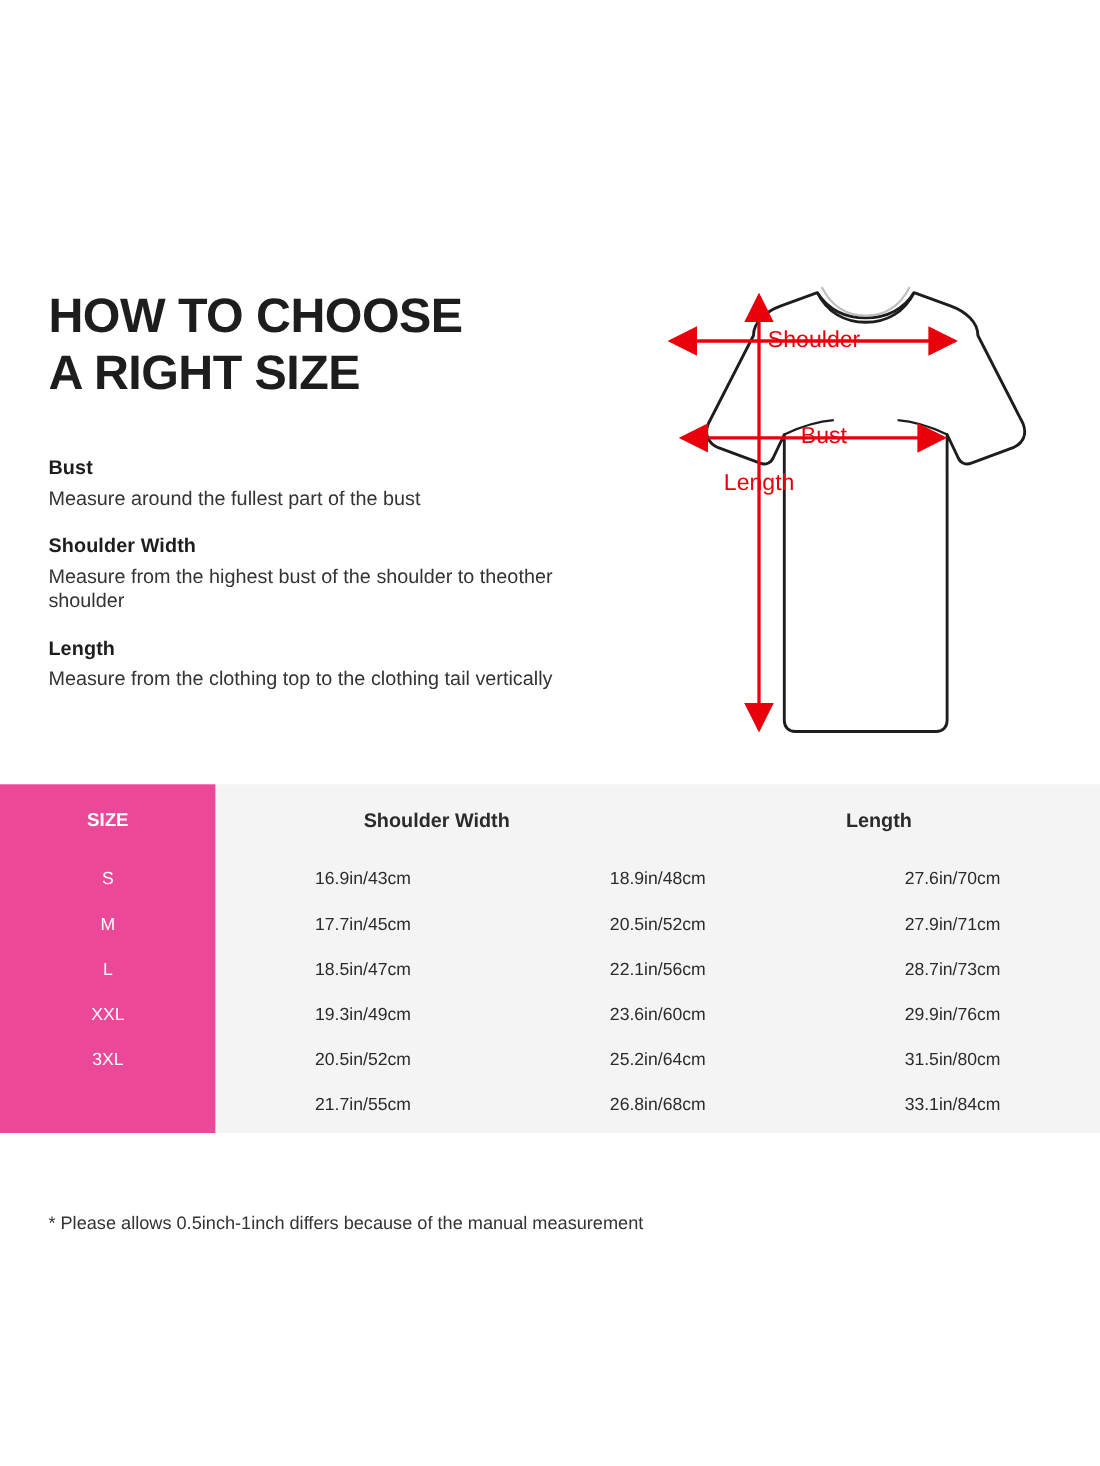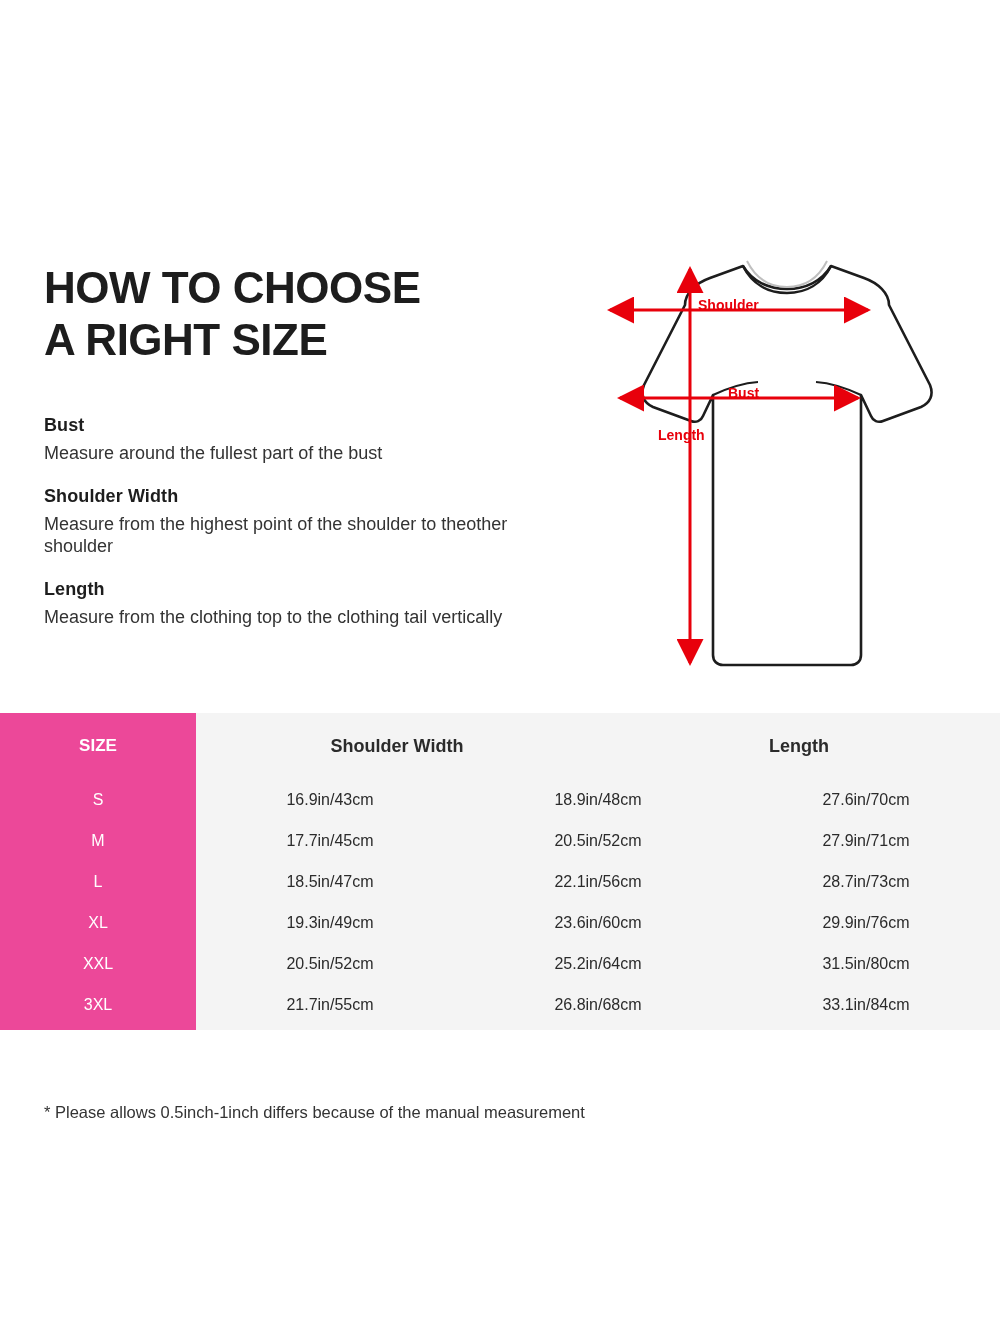--- a/index.html
+++ b/index.html
@@ -70,22 +70,22 @@
     left: 500px;
     top: 235px;
     width: 500px;
     height: 460px;
   }
   .diagram svg { display: block; }
 
   .lbl {
     position: absolute;
     color: #e8000b;
-    font-size: 14px;
-    font-weight: bold;
+    font-size: 21px;
+    font-weight: normal;
     background: transparent;
     white-space: nowrap;
   }
   .lbl-shoulder { left: 198px; top: 62px; }
   .lbl-bust { left: 228px; top: 150px; }
   .lbl-length { left: 158px; top: 192px; }
 
   
   .table {
     position: absolute;
@@ -156,21 +156,21 @@
     <div class="headline">
       <div>HOW TO CHOOSE</div>
       <div>A RIGHT SIZE</div>
     </div>
 
     <div class="defs">
       <p class="def-term">Bust</p>
       <p class="def-desc">Measure around the fullest part of the bust</p>
 
       <p class="def-term">Shoulder Width</p>
-      <p class="def-desc">Measure from the highest point of the shoulder to theother shoulder</p>
+      <p class="def-desc">Measure from the highest bust of the shoulder to theother shoulder</p>
 
       <p class="def-term">Length</p>
       <p class="def-desc last">Measure from the clothing top to the clothing tail vertically</p>
     </div>
 
     <div class="diagram">
       <svg width="500" height="460" viewBox="0 0 500 460" xmlns="http://www.w3.org/2000/svg">
         <defs>
           <marker id="arrH" markerWidth="9" markerHeight="9" refX="8" refY="4.5" orient="auto">
             <path d="M0,0 L9,4.5 L0,9 z" fill="#e8000b"></path>
@@ -230,23 +230,20 @@
       <div class="data-row">
         <div class="cell">S</div>
       </div>
       <div class="data-row">
         <div class="cell">M</div>
       </div>
       <div class="data-row">
         <div class="cell">L</div>
       </div>
       <div class="data-row">
-        <div class="cell">XL</div>
-      </div>
-      <div class="data-row">
         <div class="cell">XXL</div>
       </div>
       <div class="data-row">
         <div class="cell">3XL</div>
       </div>
     </div>
 
     <div class="col-rest">
       <div class="hdr-row">
         <div class="hdr-cell">Shoulder Width</div>

